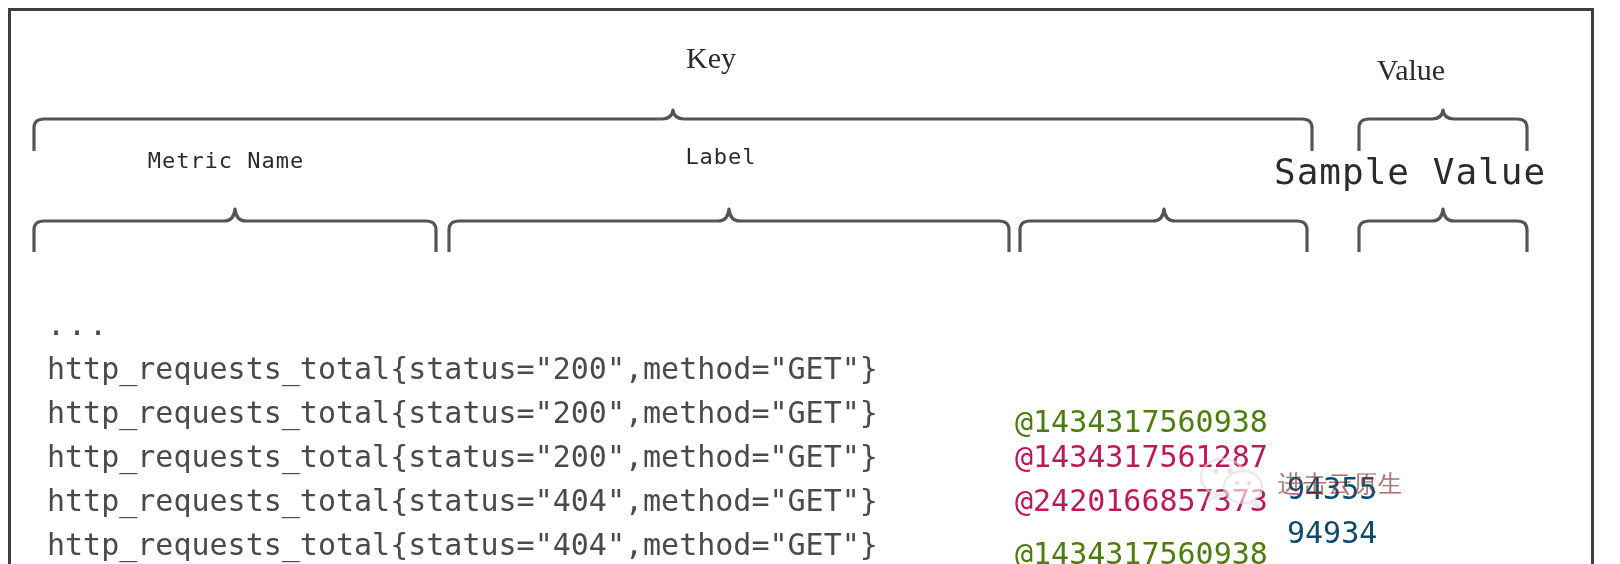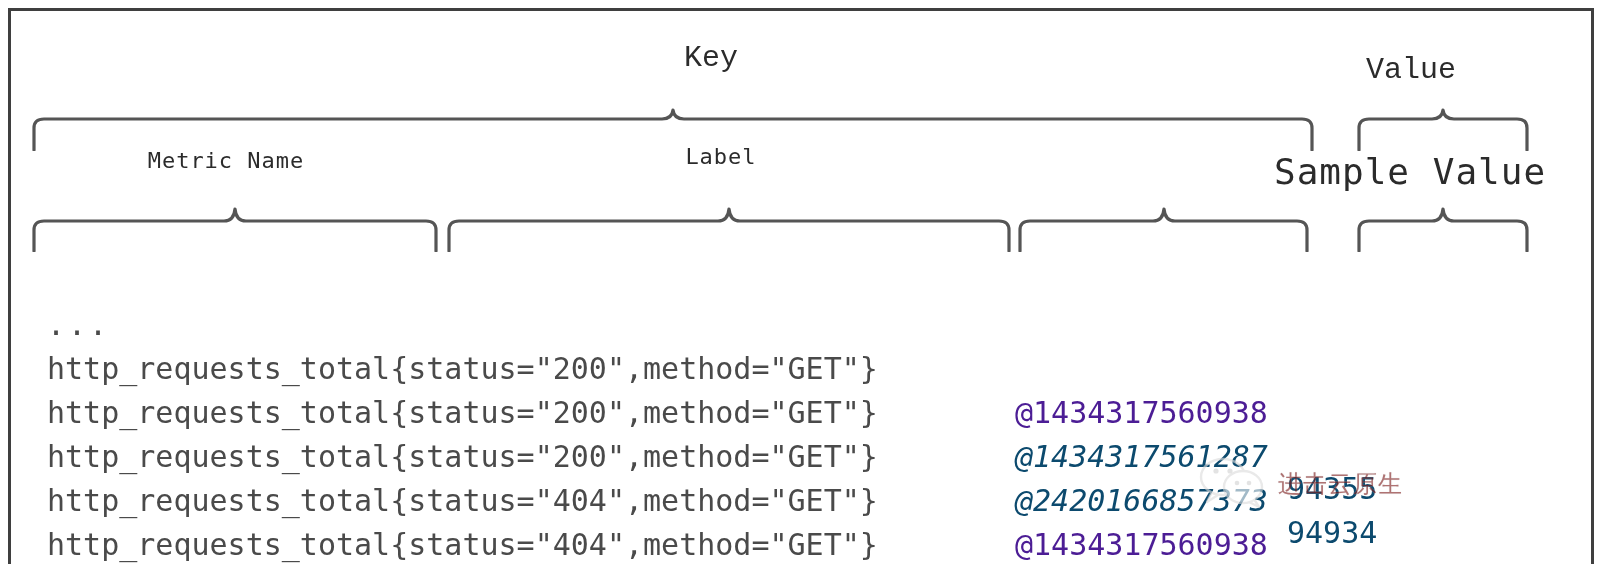--- a/index.html
+++ b/index.html
@@ -27,21 +27,21 @@
     height: 556px;
     border: 3px solid #3f3f3f;
     border-bottom: none;
     box-sizing: border-box;
     background: #ffffff;
   }
 
   
   .cap {
     position: absolute;
-    font-family: Liberation Mono, monospace;
+    font-family: Liberation Serif, serif;
     font-size: 30px;
     color: #2b2b2b;
     text-align: center;
     white-space: nowrap;
     letter-spacing: 0px;
   }
   .cap.mono {
     font-family: "DejaVu Sans Mono", monospace;
     font-size: 22px;
     letter-spacing: 1px;
@@ -75,22 +75,22 @@
   }
   .series {
     position: absolute;
     left: 0;
     color: #4a4a4a;
   }
   .ts {
     position: absolute;
     left: 968px;
   }
-  .ts.dark  { color: #4c1d95; }
-  .ts.light { color: #0c4a6e; font-style: italic; }
+  .ts.dark  { color: #4d7c0f; margin-top: 9px; }
+  .ts.light { color: #be185d; }
   .val {
     position: absolute;
     left: 1240px;
     width: 140px;
     text-align: left;
     color: #0c4a6e;
     margin-top: 32px;
   }
 
   

